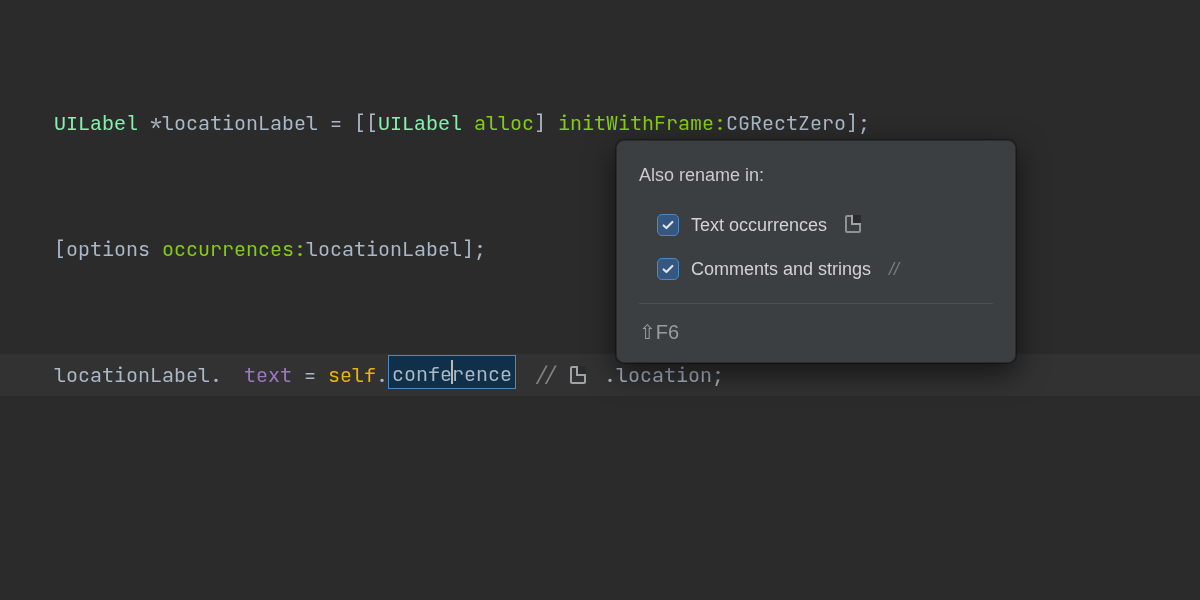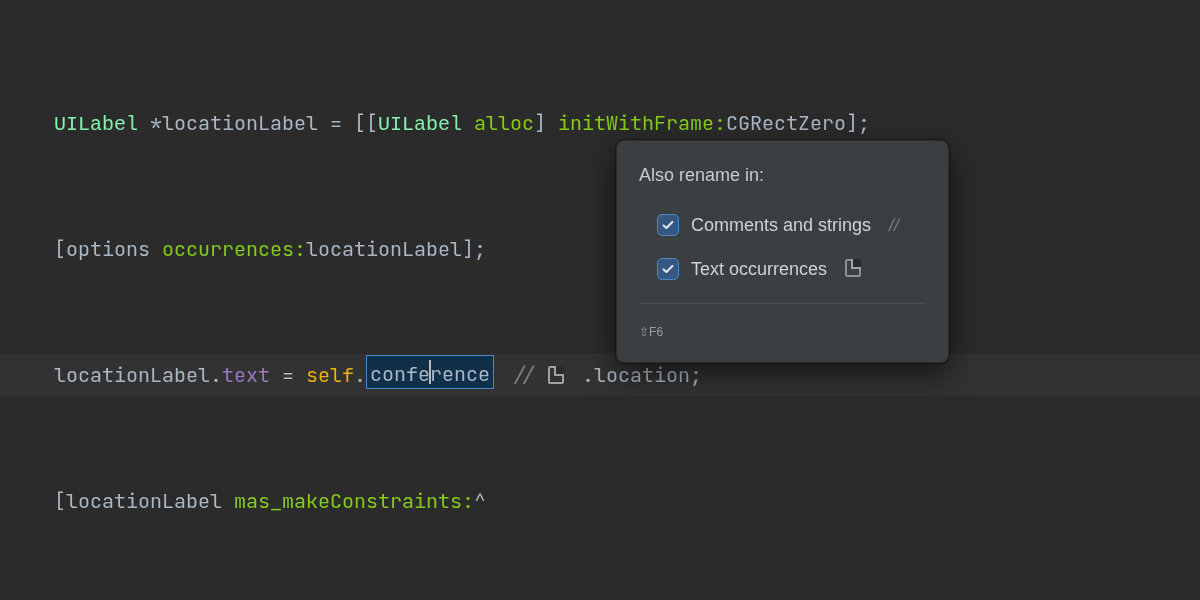--- a/index.html
+++ b/index.html
@@ -18,21 +18,21 @@
     position: relative;
     padding-top: 18px;
     padding-left: 54px;
     white-space: pre;
   }
   .line { height: 42px; }
   .line.highlighted { background: #323232; margin-left: -54px; padding-left: 54px; width: 1200px; }
   .tok-type    { color: #86efac; font-family: Liberation Mono, monospace; }   
   .tok-default { color: #a9b7c6; }
   .tok-method  { color: #84cc16; }
-  .tok-prop    { color: #9d76c1; }   
+  .tok-prop    { color: #9d76c1; margin-left: 22px; }   
   .tok-self    { color: #eab308; }   
   .tok-comment { color: #808080; }
 
   .rename-box {
     display: inline-block;
     border: 1.5px solid #4a88c7;
     background: #10304a;
     color: #a9b7c6;
     padding: 0 3px;
     position: relative;
@@ -69,21 +69,21 @@
     width: 8px; height: 8px;
     background: #2b2b2b;
     border-left: 2px solid #9fa2a6;
     border-bottom: 2px solid #9fa2a6;
   }
 
   .popup {
     position: absolute;
     left: 616px;
     top: 140px;
-    width: 333px;
+    width: 400px;
     background: #3c3f41;
     border: 1px solid #2a2c2d;
     border-radius: 8px;
     box-shadow: 0 10px 30px rgba(0,0,0,0.6), 0 0 0 1px rgba(0,0,0,0.3);
     padding: 20px 22px 16px 22px;
     color: #d0d2d4;
     font-family: -apple-system, "Segoe UI", "Helvetica Neue", sans-serif;
     font-size: 18px;
     line-height: 28px;
     white-space: normal;
@@ -115,59 +115,58 @@
   .checkbox svg { width: 14px; height: 14px; display:none; }
   .popup .footer {
     border-top: 1px solid #4c4f51;
     margin-top: 12px;
     padding-top: 14px;
     display: flex;
     align-items: center;
     gap: 14px;
   }
   .popup .more-link { color: #5c9ce6; cursor: pointer; }
-  .popup .shortcut { color: #9a9d9f; font-size: 12px; }
+  .popup .shortcut { color: #9a9d9f; font-size: 20px; }
 </style>
 </head>
 <body>
 
 <div class="editor">
   <div class="line"><span class="tok-type">UILabel</span><span class="tok-default"> *</span><span class="tok-default">locationLabel</span><span class="tok-default"> = [[</span><span class="tok-type">UILabel</span><span class="tok-method"> alloc</span><span class="tok-default">] </span><span class="tok-method">initWithFrame:</span><span class="tok-default">CGRectZero</span><span class="tok-default">];</span></div>
   <div class="line"><span class="tok-default">[</span><span class="tok-default">options </span><span class="tok-method">occurrences:</span><span class="tok-default">locationLabel</span><span class="tok-default">];</span></div>
   <div class="line highlighted"><span class="tok-default">locationLabel</span><span class="tok-default">.</span><span class="tok-prop">text</span><span class="tok-default"> = </span><span class="tok-self">self</span><span class="tok-default">.</span><span class="rename-box"><span>conference</span><span class="caret" style="left:62px"></span></span><span class="hint-icons"> <span class="tok-comment">//</span> <span class="txt-occ-icon"></span> </span><span class="tok-default">.location;</span></div>
-  <div class="line"><span class="tok-default">[</span><span class="tok-default">locationLabel </span><span class="tok-method">mas_makeConstraints:</span><span class="tok-default">^</span></div>
   
   
   
   
   
   
   
   
 </div>
 
 <div class="popup">
   <div class="heading">Also rename in:</div>
 
   <label class="row">
     <span class="checkbox checked">
       <svg viewBox="0 0 16 16">
           <path d="M3 8.5 L6.2 11.5 L13 4.5" fill="none" stroke="#dfe6ee" stroke-width="2.4" stroke-linecap="round" stroke-linejoin="round"></path>
         </svg>
     </span>
-    <span>Comments and strings</span>
-    <span class="trail tok-comment" style="font-style:italic">//</span>
+    <span>Text occurrences</span>
+    <span class="trail trail-file"><span class="txt-occ-icon"></span></span>
   </label>
 
   <label class="row">
     <span class="checkbox checked">
       <svg viewBox="0 0 16 16">
           <path d="M3 8.5 L6.2 11.5 L13 4.5" fill="none" stroke="#dfe6ee" stroke-width="2.4" stroke-linecap="round" stroke-linejoin="round"></path>
         </svg>
     </span>
-    <span>Text occurrences</span>
-    <span class="trail trail-file"><span class="txt-occ-icon"></span></span>
+    <span>Comments and strings</span>
+    <span class="trail tok-comment" style="font-style:italic">//</span>
   </label>
 
   <div class="footer">
     <span class="shortcut">⇧F6</span>
   </div>
 </div>
 
 </body></html>

